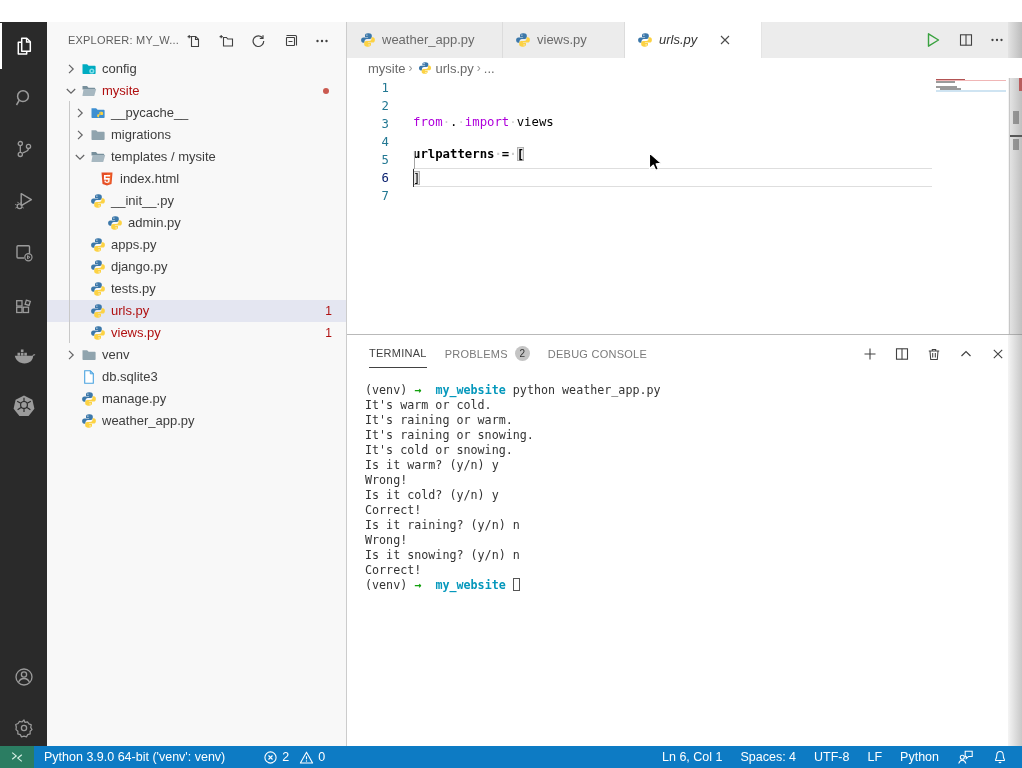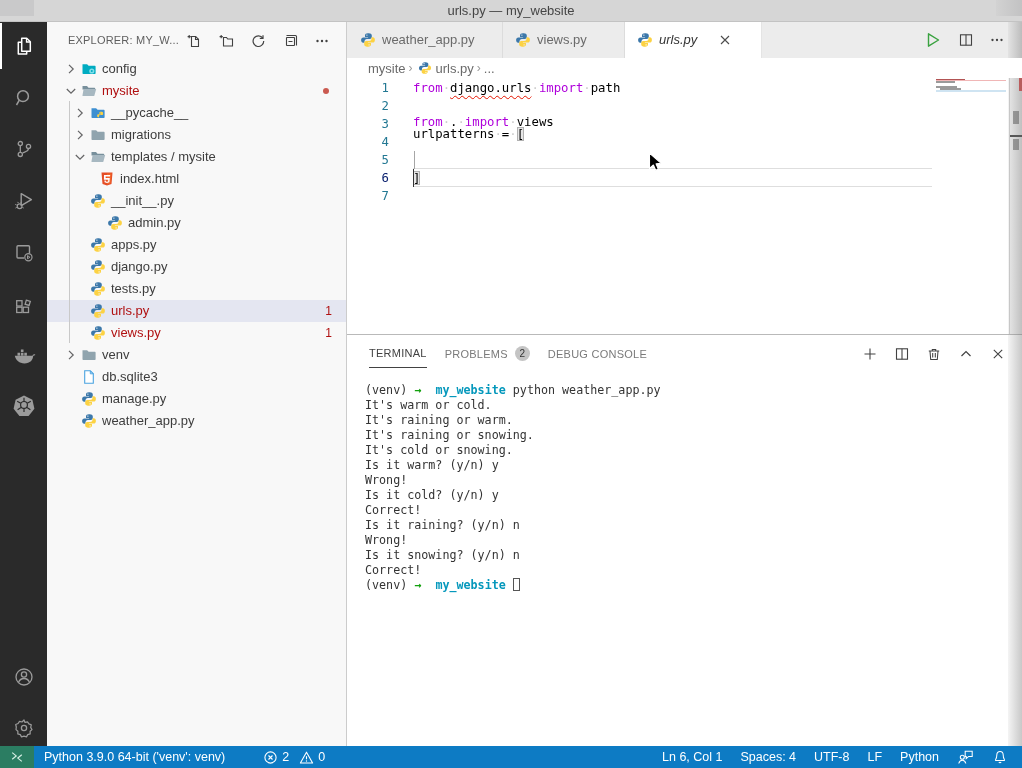--- a/index.html
+++ b/index.html
@@ -106,25 +106,20 @@
     display:flex;align-items:center;justify-content:center;}
   .sb-left{position:absolute;left:44px;top:0;height:22px;display:flex;align-items:center;gap:10px;}
   .sb-right{position:absolute;right:14px;top:0;height:22px;display:flex;align-items:center;gap:18px;}
   .sb-item{display:flex;align-items:center;gap:4px;white-space:pre;}
   .mouse-cursor{position:absolute;left:648px;top:152px;width:14px;height:21px;z-index:50;}
 </style>
 </head>
 <body>
 <div class="window">
 
-<div class="titlebar">
-  <div class="corner-l"></div>
-  <div class="corner-r"></div>
-  <div class="title">urls.py — my_website</div>
-</div>
 
 <div class="activitybar" id="activitybar">
       <div class="ab-item active" style="top: 0.5px;">
         <span class="icon">
           <svg width="24" height="24" viewBox="0 0 24 24" fill="none">
             <path d="M9.7 4.2h5l3.6 3.6v9.4h-8.6z" stroke-width="1.5" stroke-linejoin="round"></path>
             <path d="M14.5 4.4v3.6h3.6" stroke-width="1.3"></path>
             <path d="M9.7 8.3H6.3V20h8.4v-2.6" stroke-width="1.5" stroke-linejoin="round"></path>
           </svg>
         </span>
@@ -503,27 +498,26 @@
             <path fill="#3c78aa" stroke="none" d="M7.9 1.3c-1.8 0-2.9.8-2.9 2.1v1.5h3.1v.5H3.3C2 5.4 1.1 6.5 1.1 8.1c0 1.6.8 2.7 2.1 2.7h1.3V9.2c0-1.3 1.1-2.3 2.3-2.3h3c1.1 0 2-.9 2-2V3.4c0-1.3-1.4-2.1-2.9-2.1zM6.9 2.4a.7.7 0 1 1 0 1.4.7.7 0 0 1 0-1.4z"></path>
             <path fill="#fcd243" stroke="none" d="M8.1 14.7c1.8 0 2.9-.8 2.9-2.1v-1.5H7.9v-.5h4.8c1.3 0 2.2-1.1 2.2-2.7 0-1.6-.8-2.7-2.1-2.7h-1.3v1.6c0 1.3-1.1 2.3-2.3 2.3h-3c-1.1 0-2 .9-2 2v1.5c0 1.3 1.4 2.1 2.9 2.1zm1-1.1a.7.7 0 1 1 0-1.4.7.7 0 0 1 0 1.4z"></path>
           </svg>
         </span>
         <span class="bc-item">urls.py</span>
         <span class="bc-sep">›</span>
         <span class="bc-item">...</span>
       </div>
   <div class="code" id="code">
         <div class="gutterline" style="top: 20.5px; left: 0px;">1</div>
-        <div class="codeline" style="top: 20.5px;"><span class="tok kw">from</span><span class="tok ws">·</span><span class="tok fg err">django.urls</span><span class="tok ws">·</span><span class="tok kw">import</span><span class="tok ws">·</span><span class="tok fg">path</span></div>
         <div class="gutterline" style="top: 38.5px; left: 0px;">2</div>
         <div class="codeline" style="top: 38.5px; margin-top: 16px;"><span class="tok kw">from</span><span class="tok ws">·</span><span class="tok fg">.</span><span class="tok ws">·</span><span class="tok kw">import</span><span class="tok ws">·</span><span class="tok fg">views</span></div>
         <div class="gutterline" style="top: 56.5px; left: 0px;">3</div>
         <div class="codeline" style="top: 56.5px;"></div>
         <div class="gutterline" style="top: 74.5px; left: 0px;">4</div>
-        <div class="codeline" style="top: 67px;"><span class="tok fg">urlpatterns</span><span class="tok ws">·</span><span class="tok fg">=</span><span class="tok ws">·</span><span class="tok fg match">[</span></div>
+        <div class="codeline" style="top: 87px; font-weight: bold;"><span class="tok fg">urlpatterns</span><span class="tok ws">·</span><span class="tok fg">=</span><span class="tok ws">·</span><span class="tok fg match">[</span></div>
         <div class="gutterline" style="top: 92.5px; left: 0px;">5</div>
         <div class="gutterline cur" style="top: 110.5px; left: 0px;">6</div>
         <div class="curline-b" style="top: 110px;"></div>
         <div class="curline-b" style="top: 128px;"></div>
         <div class="codeline" style="top: 110.5px;"><span class="tok fg match">]</span></div>
         <div class="gutterline" style="top: 128.5px; left: 0px;">7</div>
         <div class="codeline" style="top: 128.5px;"></div>
         <div class="iguide" style="left: 66.5px; top: 92.5px; height: 18px;"></div>
         <div class="caret" style="left: 66px; top: 110.5px;"></div>
         <div class="minimap">

